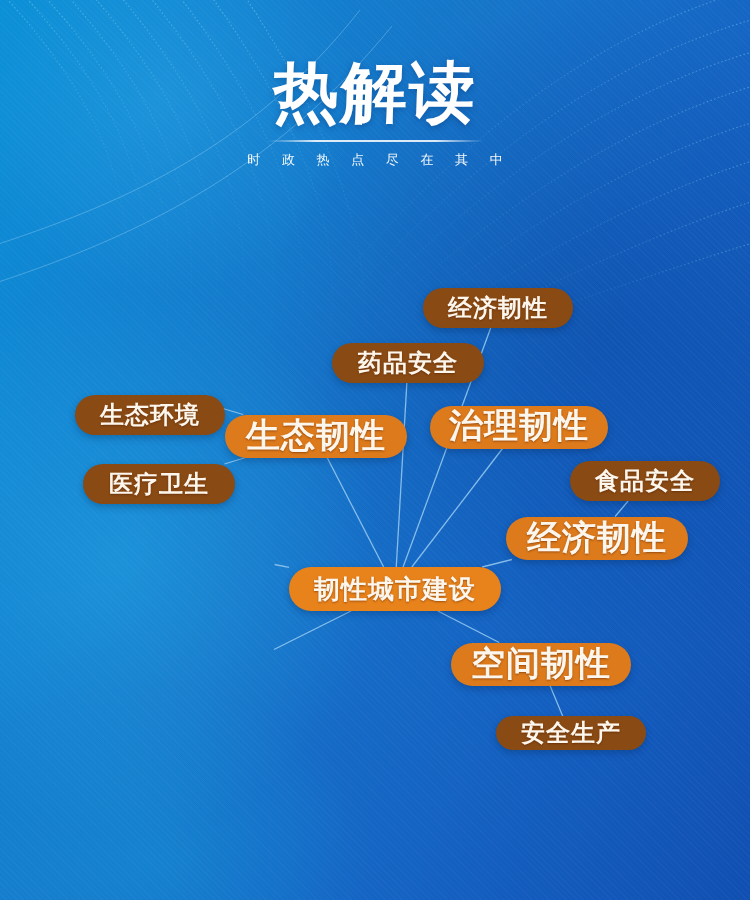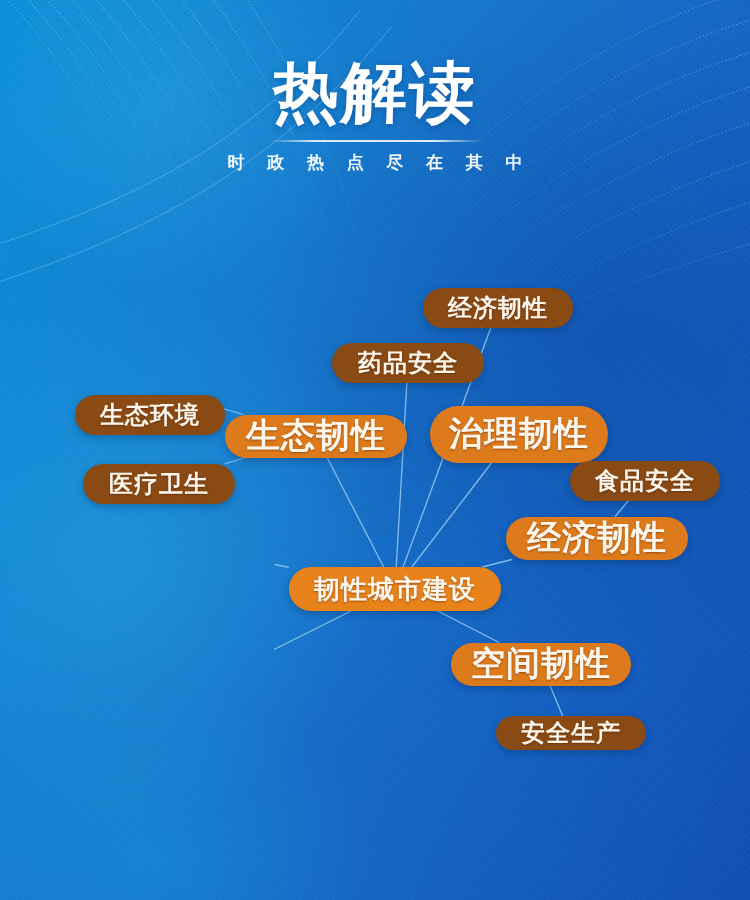--- a/index.html
+++ b/index.html
@@ -51,22 +51,22 @@
     font-family:"DejaVu Sans","Liberation Sans",sans-serif;
     text-shadow:0 2px 6px rgba(0,40,100,.35);
     -webkit-font-smoothing:antialiased;
     transform:skewX(-2deg);
   }
   .logo-rule{
     width:215px;height:2px;margin:14px auto 0;
     background:linear-gradient(90deg,rgba(255,255,255,0) 0%,rgba(255,255,255,.85) 22%,rgba(255,255,255,.85) 78%,rgba(255,255,255,0) 100%);
   }
   .subtitle{
-    margin-top:9px;font-size:17px;color:#ffffff;letter-spacing:9px;
-    text-indent:9px;font-weight:bold;opacity:.96;
+    margin-top:9px;font-size:13px;color:#ffffff;letter-spacing:9px;
+    text-indent:9px;font-weight:normal;opacity:.96;
   }
   
   #diagram{position:absolute;left:0;top:0;width:750px;height:900px;z-index:4;}
   #links{position:absolute;left:0;top:0;width:750px;height:900px;z-index:4;pointer-events:none;}
   .node{
     position:absolute;z-index:5;
     display:flex;align-items:center;justify-content:center;
     border-radius:999px;
     color:#fdf6ec;
     font-weight:bold;
@@ -161,21 +161,21 @@
       </div>
       <div class="node leaf" style="left: 332px; top: 343px; width: 152px; height: 40px;">
         <span>药品安全</span>
       </div>
       <div class="node leaf" style="left: 75px; top: 367px; width: 150px; height: 40px; margin-top: 28px;">
         <span>生态环境</span>
       </div>
       <div class="node branch" style="left: 225px; top: 414.5px; width: 182px; height: 43px;">
         <span>生态韧性</span>
       </div>
-      <div class="node branch" style="left: 430px; top: 405.5px; width: 178px; height: 57px;">
+      <div class="node branch" style="left: 430px; top: 405.5px; width: 178px; height: 43px; align-items: flex-end;">
         <span>治理韧性</span>
       </div>
       <div class="node leaf" style="left: 83px; top: 464px; width: 152px; height: 40px;">
         <span>医疗卫生</span>
       </div>
       <div class="node leaf" style="left: 570px; top: 461px; width: 150px; height: 40px;">
         <span>食品安全</span>
       </div>
       <div class="node branch" style="left: 506px; top: 516.5px; width: 182px; height: 43px;">
         <span>经济韧性</span>

